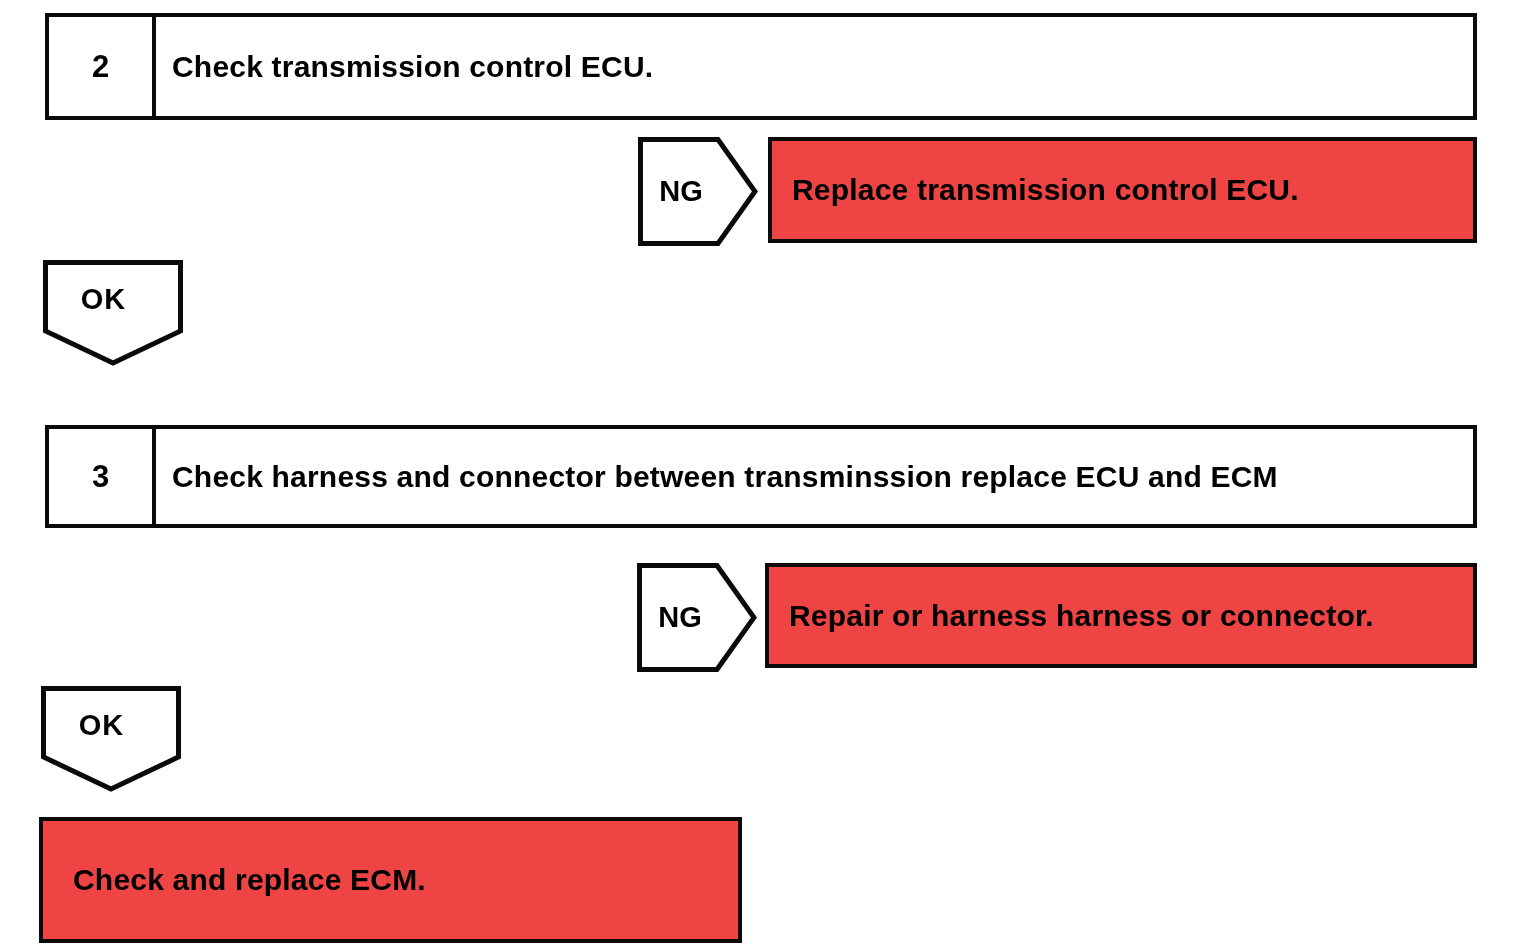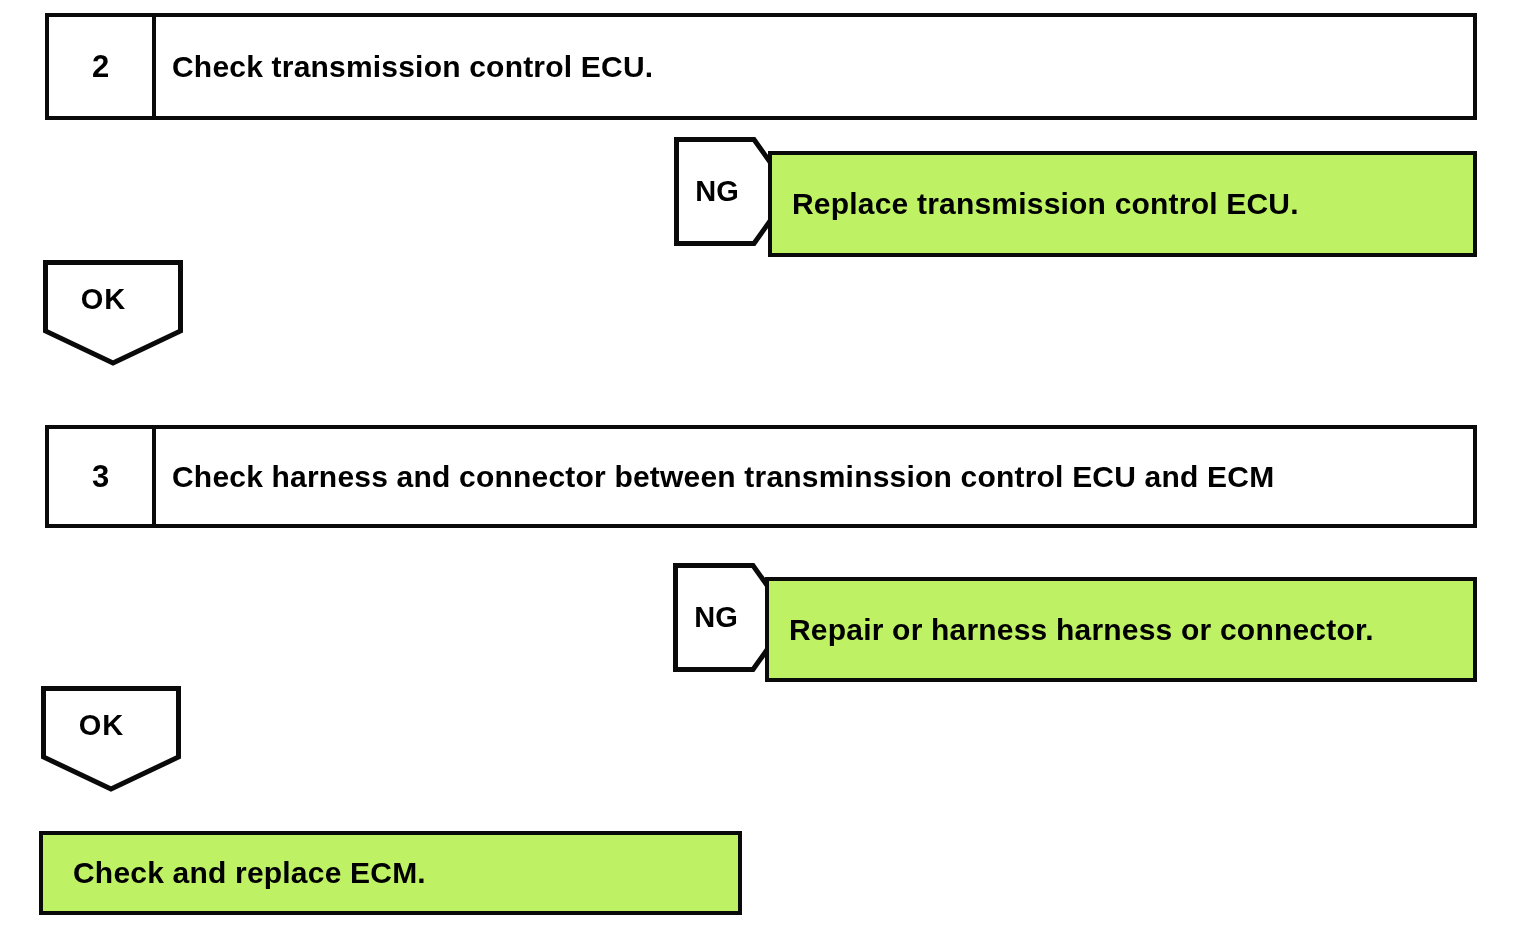--- a/index.html
+++ b/index.html
@@ -40,32 +40,31 @@
     padding-left: 16px;
     padding-right: 10px;
     font-weight: bold;
     font-size: 30px;
     letter-spacing: 0.2px;
   }
 
   
   .action-box {
     border: 4px solid #0a0a0a;
-    background: #bef264;
+    background: #ef4444;
     display: flex;
     align-items: center;
     padding-left: 20px;
     font-weight: bold;
     font-size: 30px;
     letter-spacing: 0.2px;
-    margin-top: 14px;
   }
 
   
-  .ng-wrap { width: 120px; height: 109px; margin-left: 36px; }
+  .ng-wrap { width: 120px; height: 109px; }
   .ng-wrap svg { display: block; width: 100%; height: 100%; }
   .ng-label {
     position: absolute;
     left: 0; top: 0;
     width: 86px; height: 109px;
     display: flex;
     align-items: center;
     justify-content: center;
     font-weight: bold;
     font-size: 29px;
@@ -108,37 +107,37 @@
 
   <div class="abs ok-wrap" style="left:43px; top:260px;">
     <svg viewBox="0 0 140 106">
       <polygon points="2.5,2.5 137.5,2.5 137.5,71 70,103 2.5,71" fill="#ffffff" stroke="#0a0a0a" stroke-width="5" stroke-linejoin="miter"></polygon>
     </svg>
     <div class="ok-label">OK</div>
   </div>
 
   <div class="abs step-box" style="left:45px; top:425px; width:1432px; height:103px;">
     <div class="step-num">3</div>
-    <div class="step-text">Check harness and connector between transminssion control ECU and ECM</div>
+    <div class="step-text">Check harness and connector between transminssion replace ECU and ECM</div>
   </div>
 
   <div class="abs ng-wrap" style="left:637px; top:563px;">
     <svg viewBox="0 0 120 109">
       <polygon points="2.5,2.5 80,2.5 117,54.5 80,106.5 2.5,106.5" fill="#ffffff" stroke="#0a0a0a" stroke-width="5" stroke-linejoin="miter"></polygon>
     </svg>
     <div class="ng-label">NG</div>
   </div>
   <div class="abs action-box" style="left:765px; top:563px; width:712px; height:105px;">
     <span>Repair or harness harness or connector.</span>
   </div>
 
   <div class="abs ok-wrap" style="left:41px; top:686px;">
     <svg viewBox="0 0 140 106">
       <polygon points="2.5,2.5 137.5,2.5 137.5,71 70,103 2.5,71" fill="#ffffff" stroke="#0a0a0a" stroke-width="5" stroke-linejoin="miter"></polygon>
     </svg>
     <div class="ok-label">OK</div>
   </div>
 
-  <div class="abs action-box" style="left:39px; top:817px; width:703px; height:84px;">
+  <div class="abs action-box" style="left:39px; top:817px; width:703px; height:126px;">
     <span style="padding-left:10px;">Check and replace ECM.</span>
   </div>
 
 </div>
 
 </body></html>

